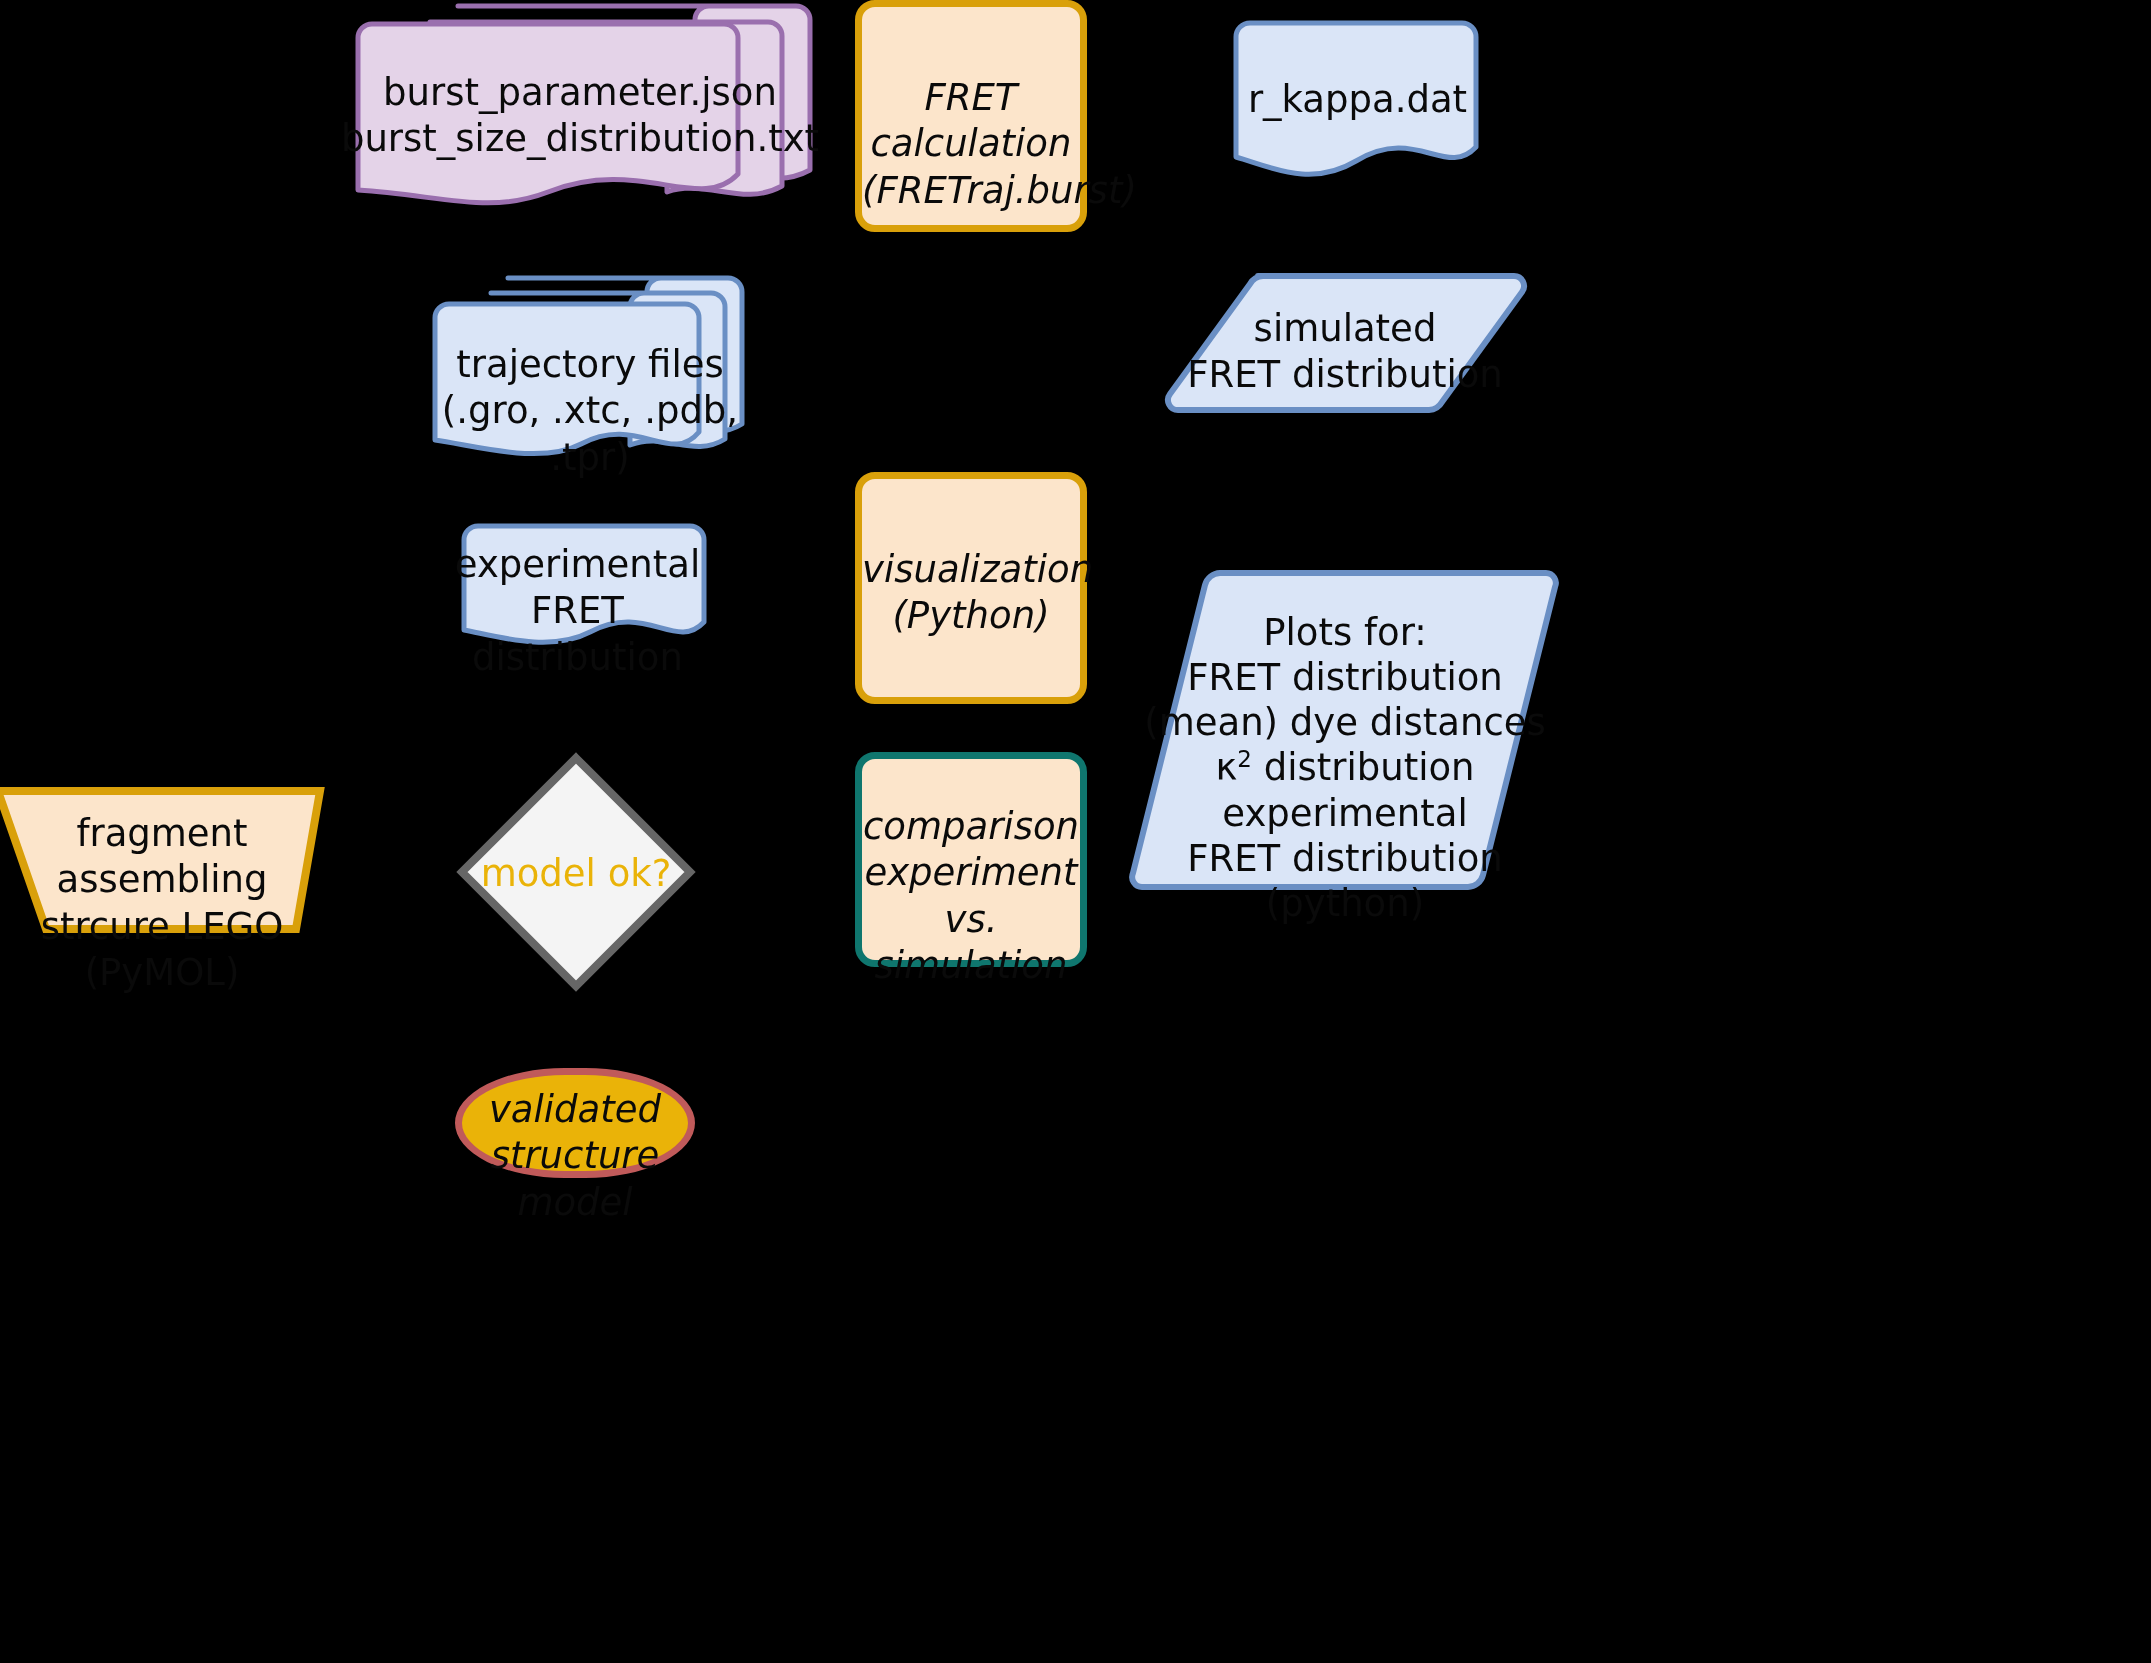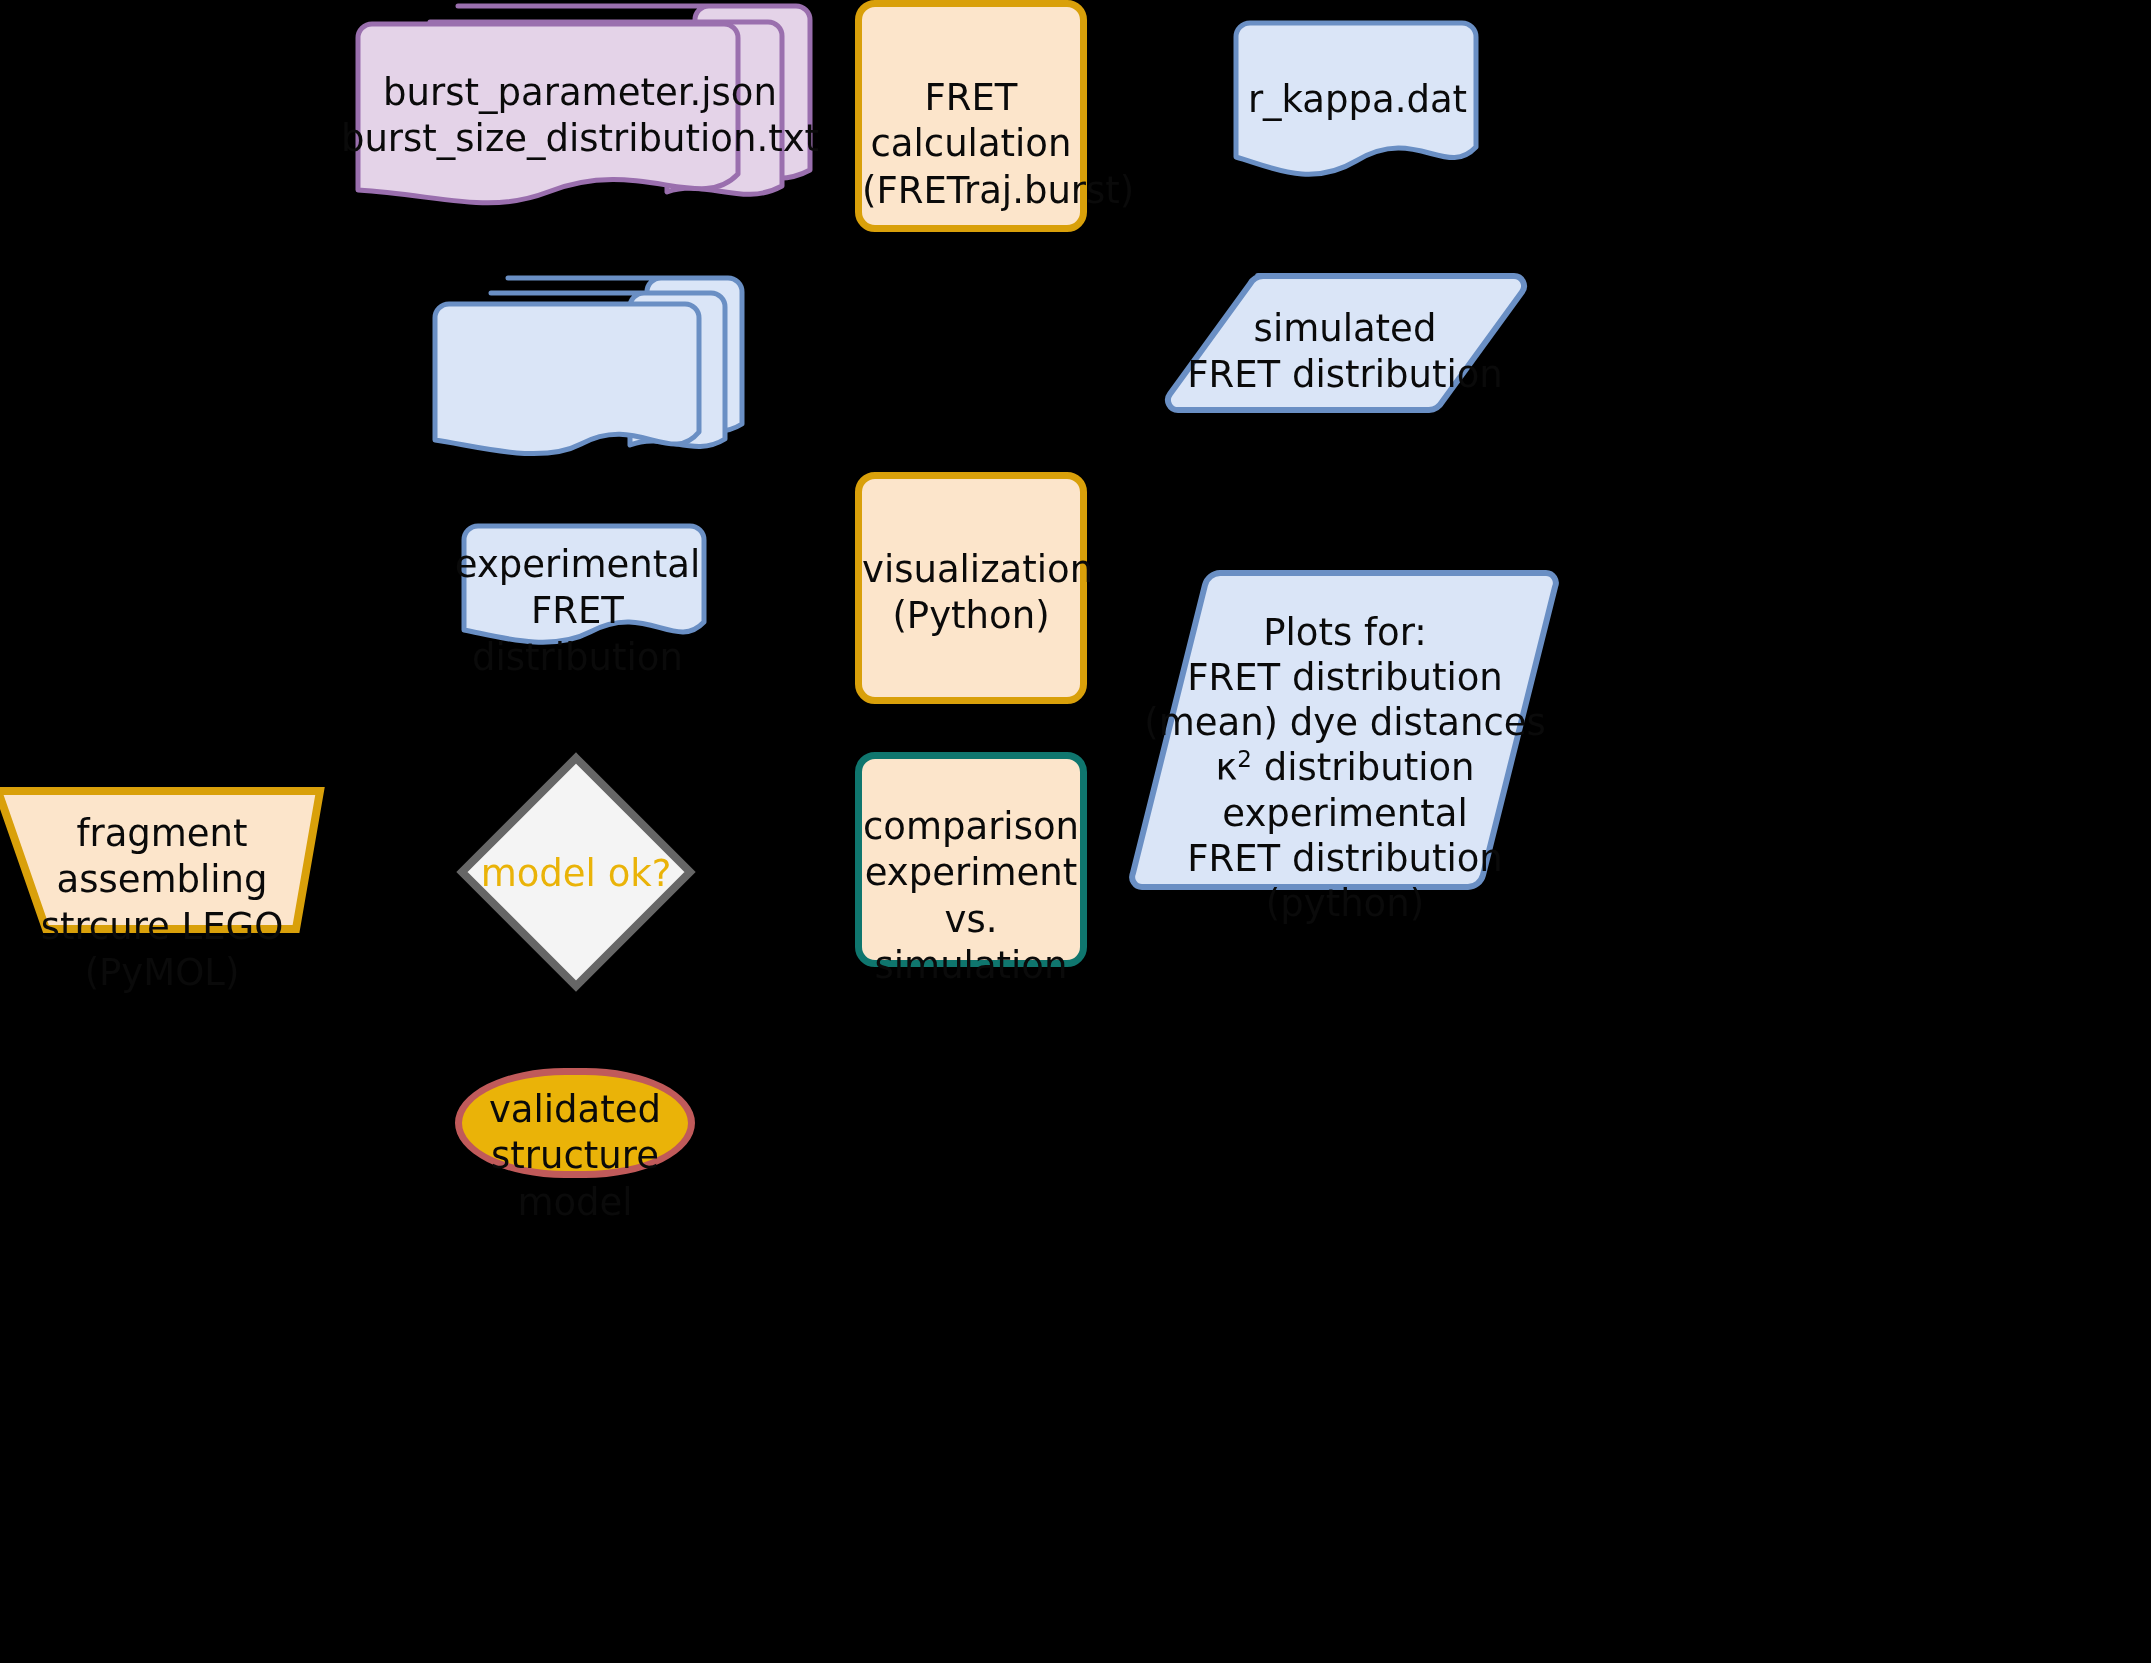--- a/index.html
+++ b/index.html
@@ -11,20 +11,21 @@
     position: relative;
     width: 2151px;
     height: 1653px;
     background: #000000;
     overflow: hidden;
     font-family: "DejaVu Sans", sans-serif;
   }
   .node {
     position: absolute;
     box-sizing: border-box;
+    font-style: italic;
   }
   .label {
     position: absolute;
     left: 0;
     right: 0;
     text-align: center;
     color: #0a0a0a;
     font-size: 37px;
     line-height: 1.25;
     white-space: pre-line;
@@ -75,20 +76,22 @@
 
   <div class="stack-wrap" style="left:425px; top:270px; width:330px; height:215px;">
     <svg width="330" height="215" viewBox="0 0 330 215">
       <path d="M48,20 h220 a14,14 0 0 1 14,14 v132 c-32,20 -60,-8 -95,6
                v-138 a14,14 0 0 1 14,-14 z" transform="translate(35,-12)" fill="#dae5f7" stroke="#6a8fc4" stroke-width="5" stroke-linejoin="round"></path>
       <path d="M48,20 h220 a14,14 0 0 1 14,14 v132 c-32,20 -60,-8 -95,6
                v-138 a14,14 0 0 1 14,-14 z" transform="translate(18,3)" fill="#dae5f7" stroke="#6a8fc4" stroke-width="5" stroke-linejoin="round"></path>
       <path d="M10,48 a14,14 0 0 1 14,-14 h236 a14,14 0 0 1 14,14 v114
                c-28,34 -62,-18 -118,12 c-40,21 -104,2 -146,-4 z" fill="#dae5f7" stroke="#6a8fc4" stroke-width="5" stroke-linejoin="round"></path>
     </svg>
+    <div class="label" style="top:72px;">trajectory files
+(.gro, .xtc, .pdb, .tpr)</div>
   </div>
 
   <div class="stack-wrap" style="left:1160px; top:268px; width:370px; height:150px;">
     <svg width="370" height="150" viewBox="0 0 370 150">
       <path d="M98,8 h256 a10,10 0 0 1 8,16 l-80,110 a16,16 0 0 1 -13,8 h-251
                a10,10 0 0 1 -8,-16 l80,-110 a16,16 0 0 1 13,-8 z" fill="#dae5f7" stroke="#6a8fc4" stroke-width="6" stroke-linejoin="round"></path>
     </svg>
     <div class="label" style="top:38px;">simulated
 FRET distribution</div>
   </div>

